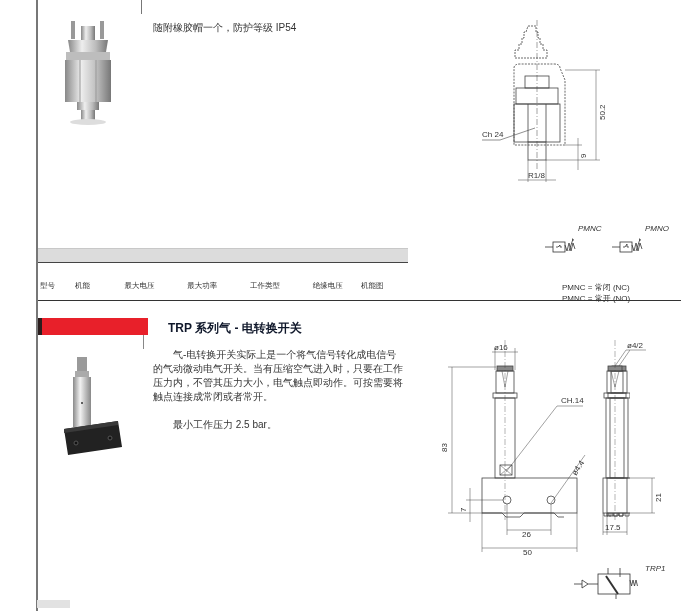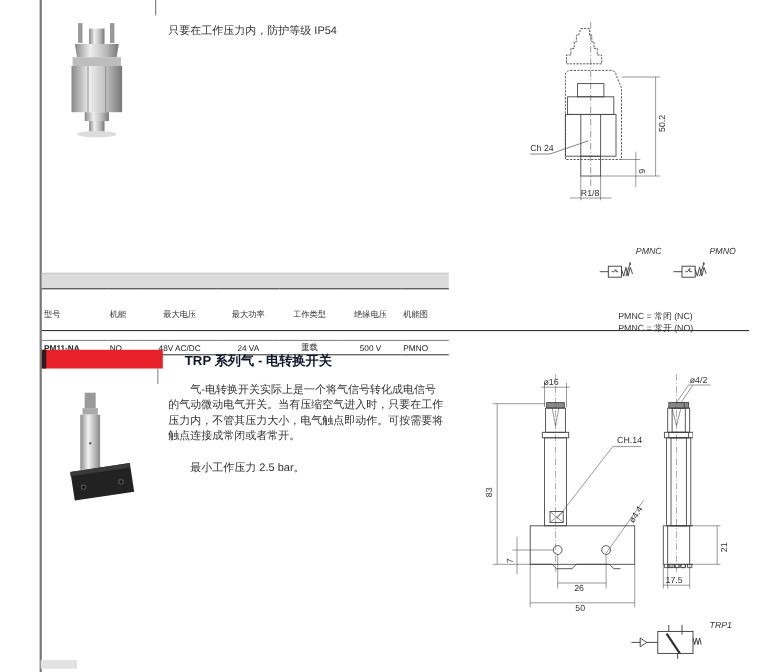--- a/index.html
+++ b/index.html
@@ -48,21 +48,21 @@
     <path d="M20 24 L60 24 L58 36 L22 36 Z" fill="url(#metal)"></path>
     <rect x="18" y="36" width="44" height="8" fill="#bdbdbd"></rect>
     <rect x="17" y="44" width="46" height="42" fill="url(#metal)"></rect>
     <line x1="32" y1="44" x2="32" y2="86" stroke="#999" stroke-width="1"></line>
     <line x1="48" y1="44" x2="48" y2="86" stroke="#999" stroke-width="1"></line>
     <rect x="29" y="86" width="22" height="8" fill="url(#metal)"></rect>
     <rect x="33" y="94" width="14" height="10" fill="url(#metal)"></rect>
     <ellipse cx="40" cy="106" rx="18" ry="3" fill="#ddd"></ellipse>
   </svg>
 </div>
-<div class="abs desc1">只要在工作压力内，防护等级 IP54</div>
+<div class="abs desc1">随附橡胶帽一个，防护等级 IP54</div>
 
 <div class="abs" style="left:470px;top:20px;width:140px;height:170px;">
   <svg width="140" height="170" viewBox="0 0 140 170" fill="none" stroke="#444" stroke-width="0.8">
 
     <path d="M58 6 h8 v6 h2 v6 h2 v6 h3 v6 h4 v8 h-32 v-8 h4 v-6 h3 v-6 h2 v-6 h2 z" stroke-dasharray="2 1"></path>
 
     <path d="M44 48 Q44 44 50 44 L84 44 Q90 44 90 48 L95 60 L95 125 L44 125 L44 60 Z" stroke-dasharray="2 1.2"></path>
     <rect x="55" y="56" width="24" height="12"></rect>
     <rect x="46" y="68" width="42" height="16"></rect>
     <rect x="44" y="84" width="46" height="38"></rect>
@@ -98,29 +98,20 @@
       <th>型号</th>
       <th>机能</th>
       <th class="c">最大电压</th>
       <th class="c">最大功率</th>
       <th class="c">工作类型</th>
       <th class="c">绝缘电压</th>
       <th>机能图</th>
     </tr>
   </thead>
   <tbody>
-    <tr>
-      <td class="model">PM11-NA</td>
-      <td>NO</td>
-      <td class="c">48V AC/DC</td>
-      <td class="c">24 VA</td>
-      <td class="c">重载</td>
-      <td class="c">500 V</td>
-      <td>PMNO</td>
-    </tr>
   </tbody>
 </table>
 
 <div class="abs sym-label" style="left:578px;top:224px;">PMNC</div>
 <div class="abs sym-label" style="left:645px;top:224px;">PMNO</div>
 <div class="abs" style="left:545px;top:237px;">
   <svg width="40" height="18" viewBox="0 0 40 18" fill="none" stroke="#333" stroke-width="0.8">
     <line x1="0" y1="10" x2="8" y2="10"></line>
     <rect x="8" y="5" width="12" height="10"></rect>
     <path d="M11 10 h2 l2 -2 l0 2 h2"></path>

